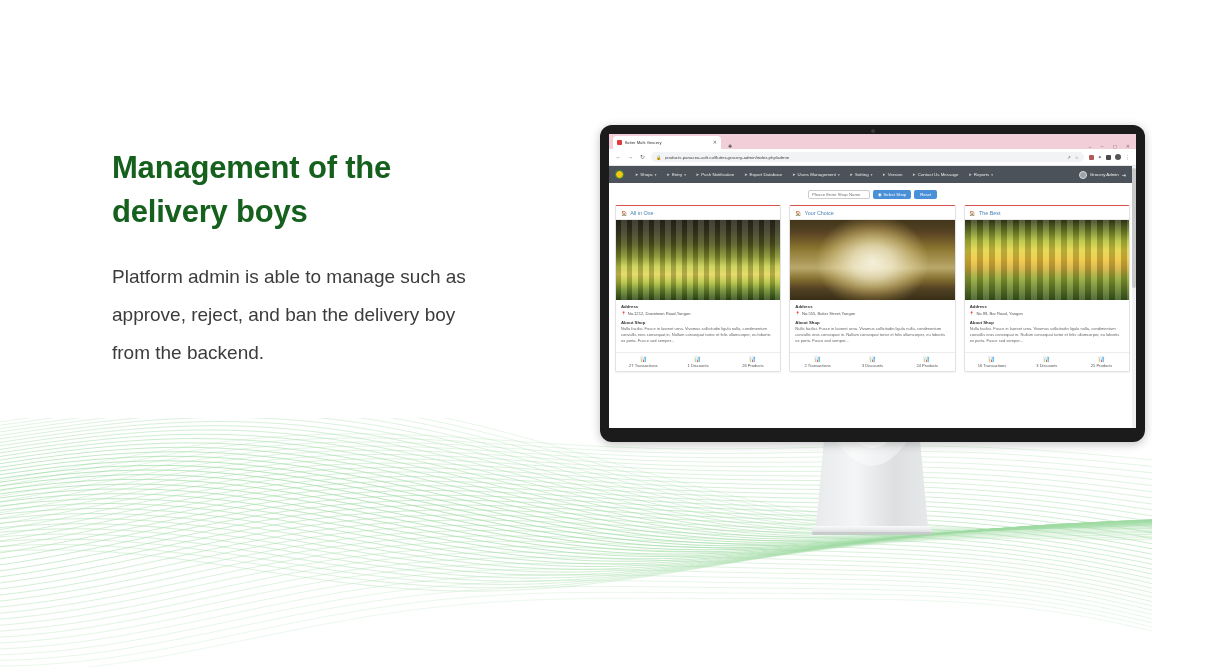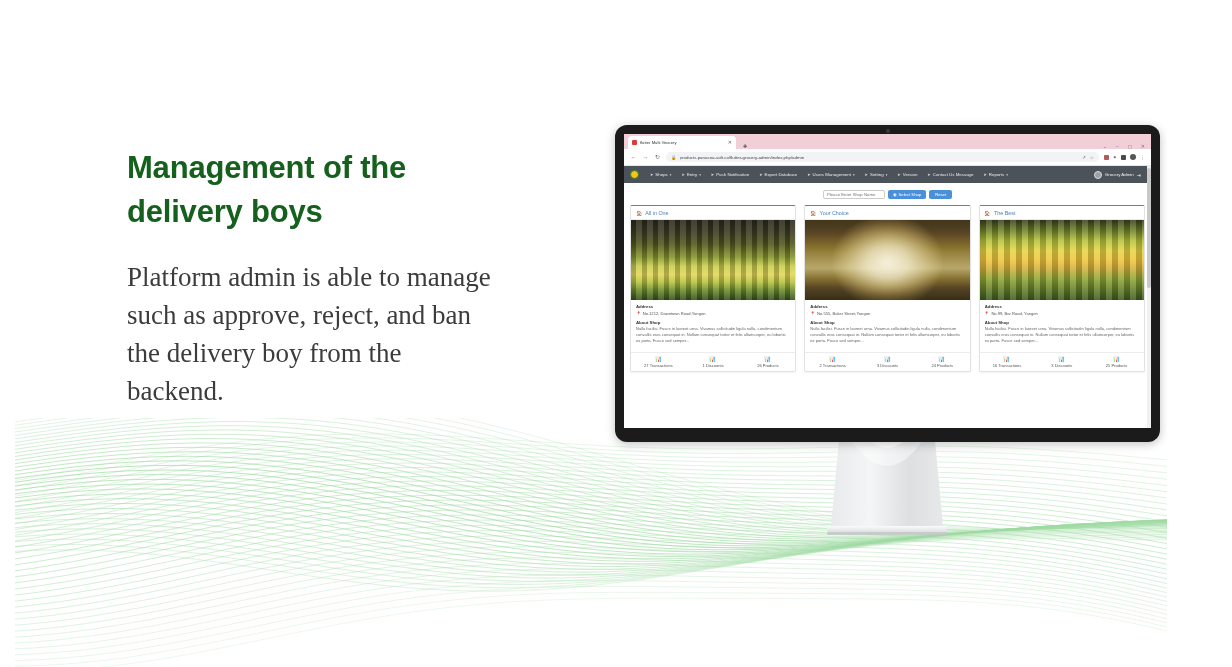--- a/index.html
+++ b/index.html
@@ -9,21 +9,20 @@
     width: 1232px; height: 667px;
     overflow: hidden;
     background: #ffffff;
     font-family: "Liberation Sans", sans-serif;
   }
   #root {
     position: relative;
     width: 1152px; height: 667px;
     background: #ffffff;
     overflow: hidden;
-    margin-left: 15px;
   }
 
   
   #wave-bg {
     position: absolute;
     left: 0; top: 418px;
     width: 1232px; height: 249px;
     pointer-events: none;
     z-index: 0;
   }
@@ -39,26 +38,25 @@
     margin: 0;
     font-size: 31px;
     line-height: 44px;
     font-weight: bold;
     color: #14601c;
     letter-spacing: -0.2px;
     max-width: 360px;
   }
   #subcopy {
     margin: 24px 0 0 0;
-    font-size: 27px;
+    font-size: 19px;
     line-height: 38px;
     color: #3c3c3c;
     font-weight: 400;
     max-width: 372px;
-    font-family: Liberation Serif, serif;
   }
   #learn-more-button {
     display: inline-block;
     margin-top: 30px;
     padding: 14px 22px 15px 22px;
     background: #19b01a;
     color: #ffffff;
     font-size: 17px;
     line-height: 1;
     border: none;

